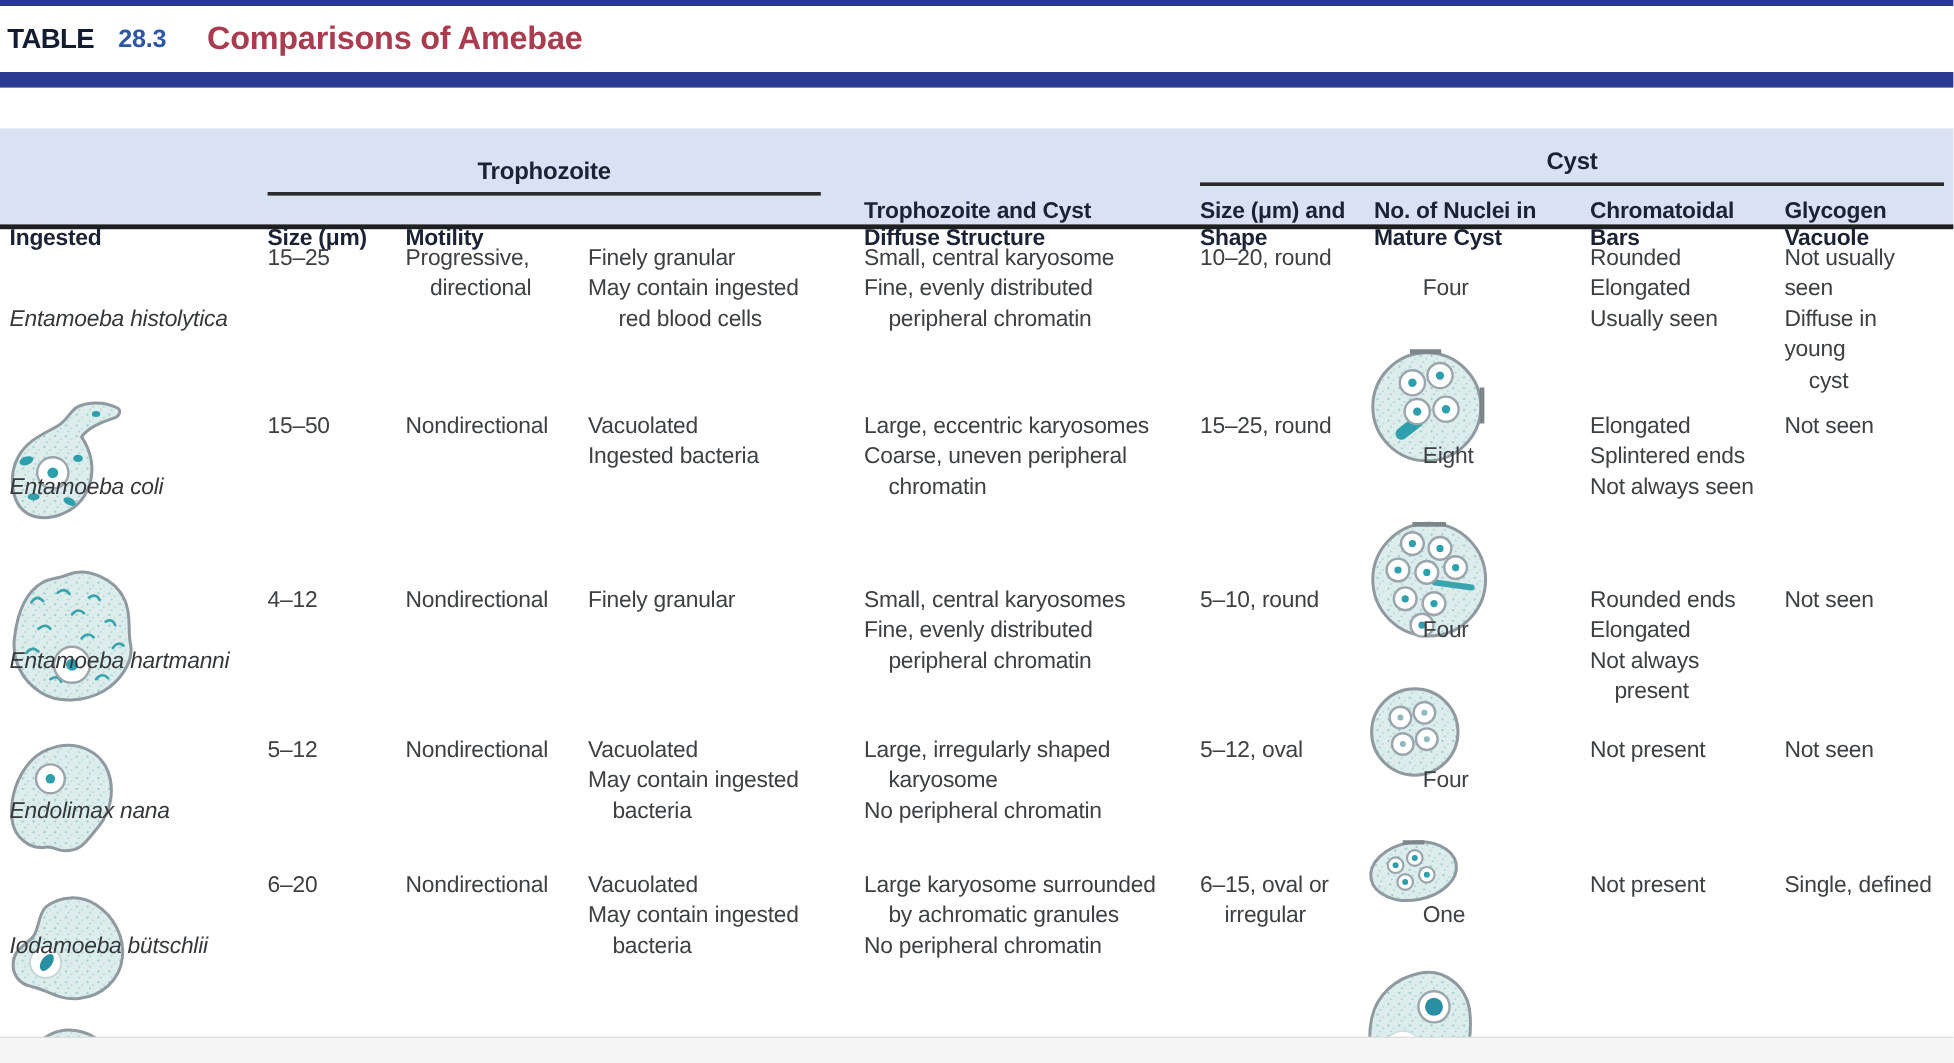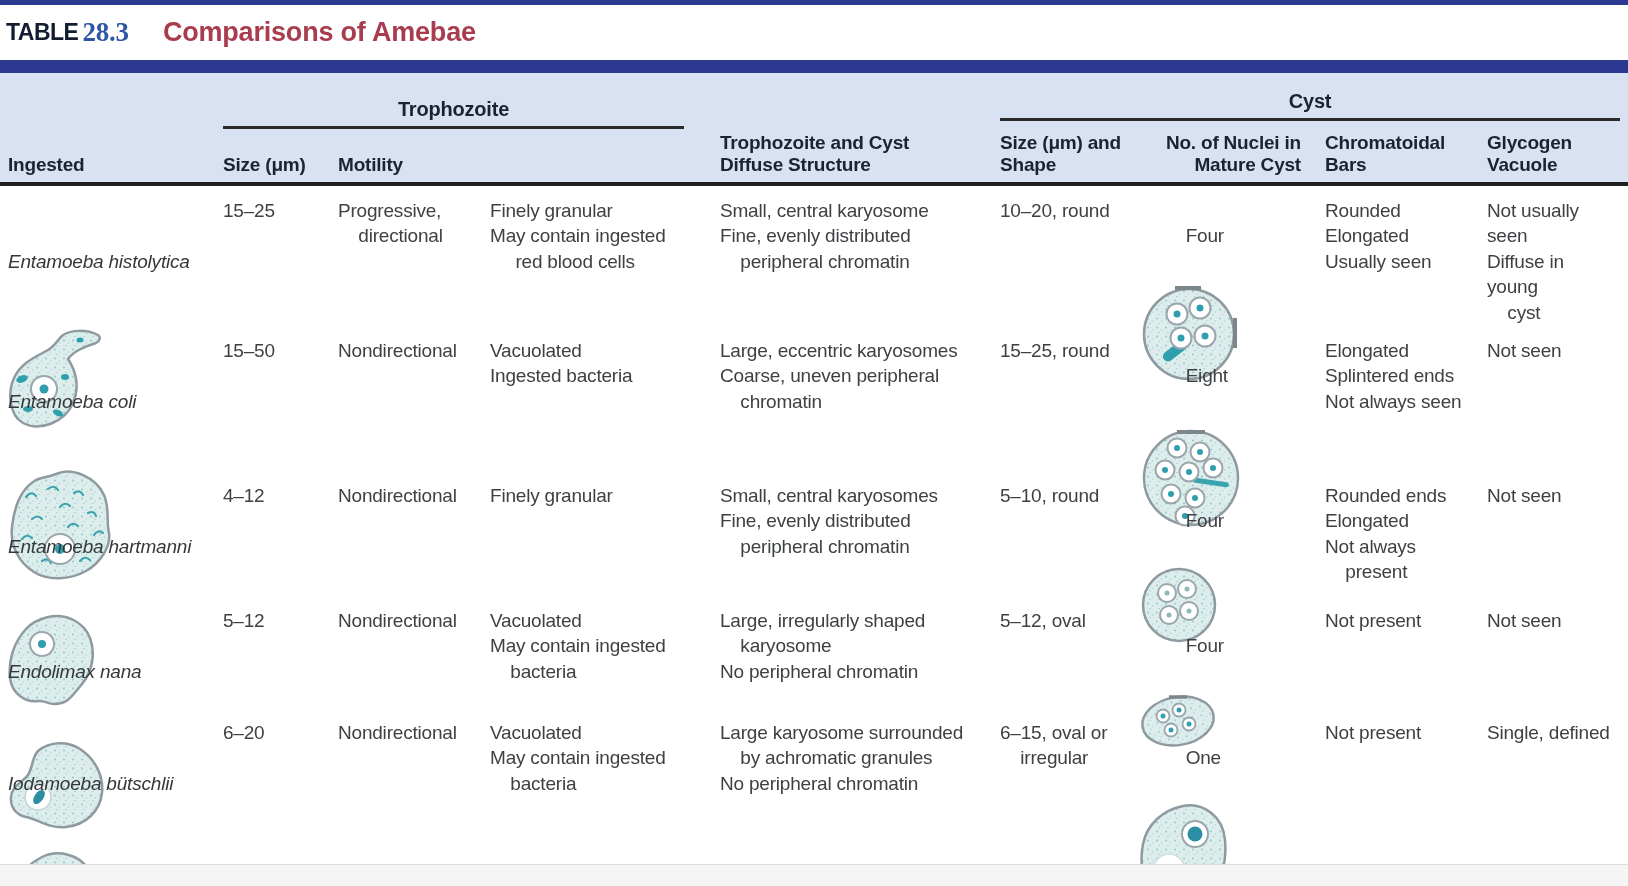--- a/index.html
+++ b/index.html
@@ -15,37 +15,37 @@
   *{box-sizing:border-box;margin:0;padding:0;}
   body{width:1628px;height:886px;overflow:hidden;background:#ffffff;
        font-family:"Liberation Sans",sans-serif;color:var(--bodyText);
        letter-spacing:-0.2px;}
   .page{position:relative;width:1628px;height:886px;background:#fff;border-radius:21px;}
 
   .top-rule{height:5px;background:var(--navy);width:100%;}
 
   .title-row{height:55px;display:flex;align-items:center;padding-left:6px;}
   .t-label{font-weight:bold;font-size:23px;color:#131c30;letter-spacing:-0.5px;}
-  .t-num{font-weight:bold;font-size:27px;color:#2d56a6;margin-left:4px;font-family:Liberation Serif, serif;}
+  .t-num{font-weight:bold;font-size:21px;color:#2d56a6;margin-left:20px;}
   .t-caption{font-weight:bold;font-size:27px;color:#a93c4e;margin-left:34px;}
 
   .navy-bar{height:13px;background:var(--navy);width:100%;}
 
   .thead{display:grid;grid-template-columns:var(--cols);
          grid-template-rows:60px 53px;background:var(--headerBg);
-         border-bottom:4px solid var(--ruleDark);height:113px;
-         color:var(--headerText);font-weight:bold;font-size:19px;line-height:1.15;}
+         border-bottom:4px solid var(--ruleDark);height:84px;
+         color:var(--headerText);font-weight:bold;font-size:19px;line-height:1.15;margin-top:34px;}
   .h-group{align-self:end;border-bottom:3px solid #2a2a2a;padding-bottom:5px;
            text-align:center;font-size:20px;}
   .h-troph-group{grid-column:2/5;grid-row:1;margin:0 28px 4px 8px;}
   .h-cyst-group{grid-column:6/10;grid-row:1;margin:0 8px 12px 8px;}
   .h-cell{grid-row:2;align-self:end;padding:0 16px 10px 8px;}
   .hc1{grid-column:1;}
   .hc2{grid-column:2;}.hc3{grid-column:3;}.hc4{grid-column:4;}
-  .hc5{grid-column:5;}.hc6{grid-column:6;}.hc7{grid-column:7;text-align:right;}
+  .hc5{grid-column:5;}.hc6{grid-column:6;}.hc7{grid-column:7;}
   .hc8{grid-column:8;}.hc9{grid-column:9;padding-right:6px;}
 
   .tbody{width:100%;}
   .trow{display:grid;grid-template-columns:var(--cols);}
   .r1{height:140px;} .r2{height:145px;} .r3{height:125px;} .r4{height:112px;} .r5{height:155px;}
   .cell{padding:12px 14px 0 8px;white-space:pre-wrap;font-size:19px;line-height:1.34;}
   .org-cell{padding:12px 4px 0 8px;}
   .organism-name{font-style:italic;font-size:19px;color:#35383b;display:block;}
   .org-cell svg{display:block;margin-top:4px;}
   .nuclei-cell svg{display:block;margin-top:6px;margin-left:-8px;}

